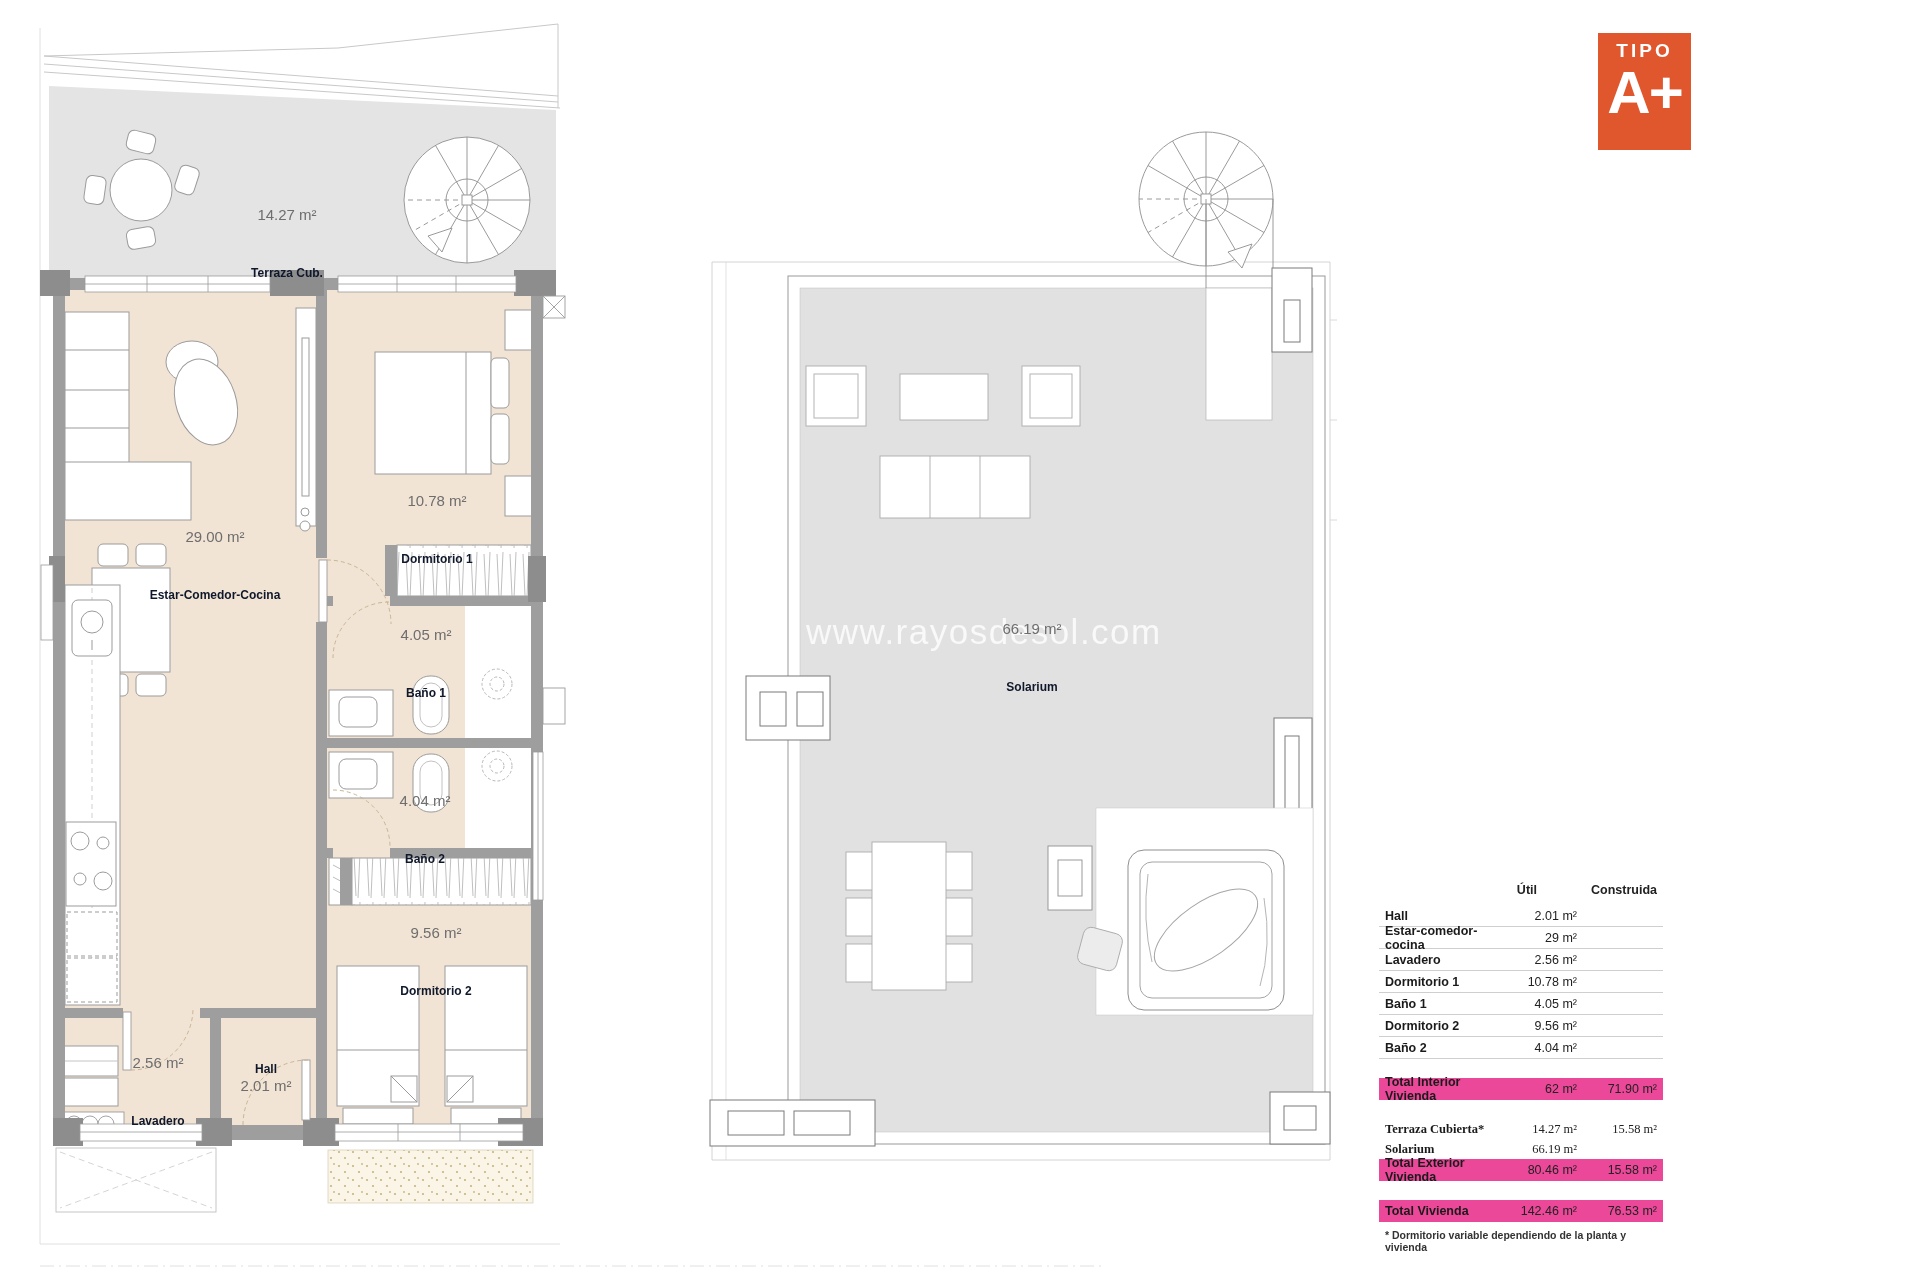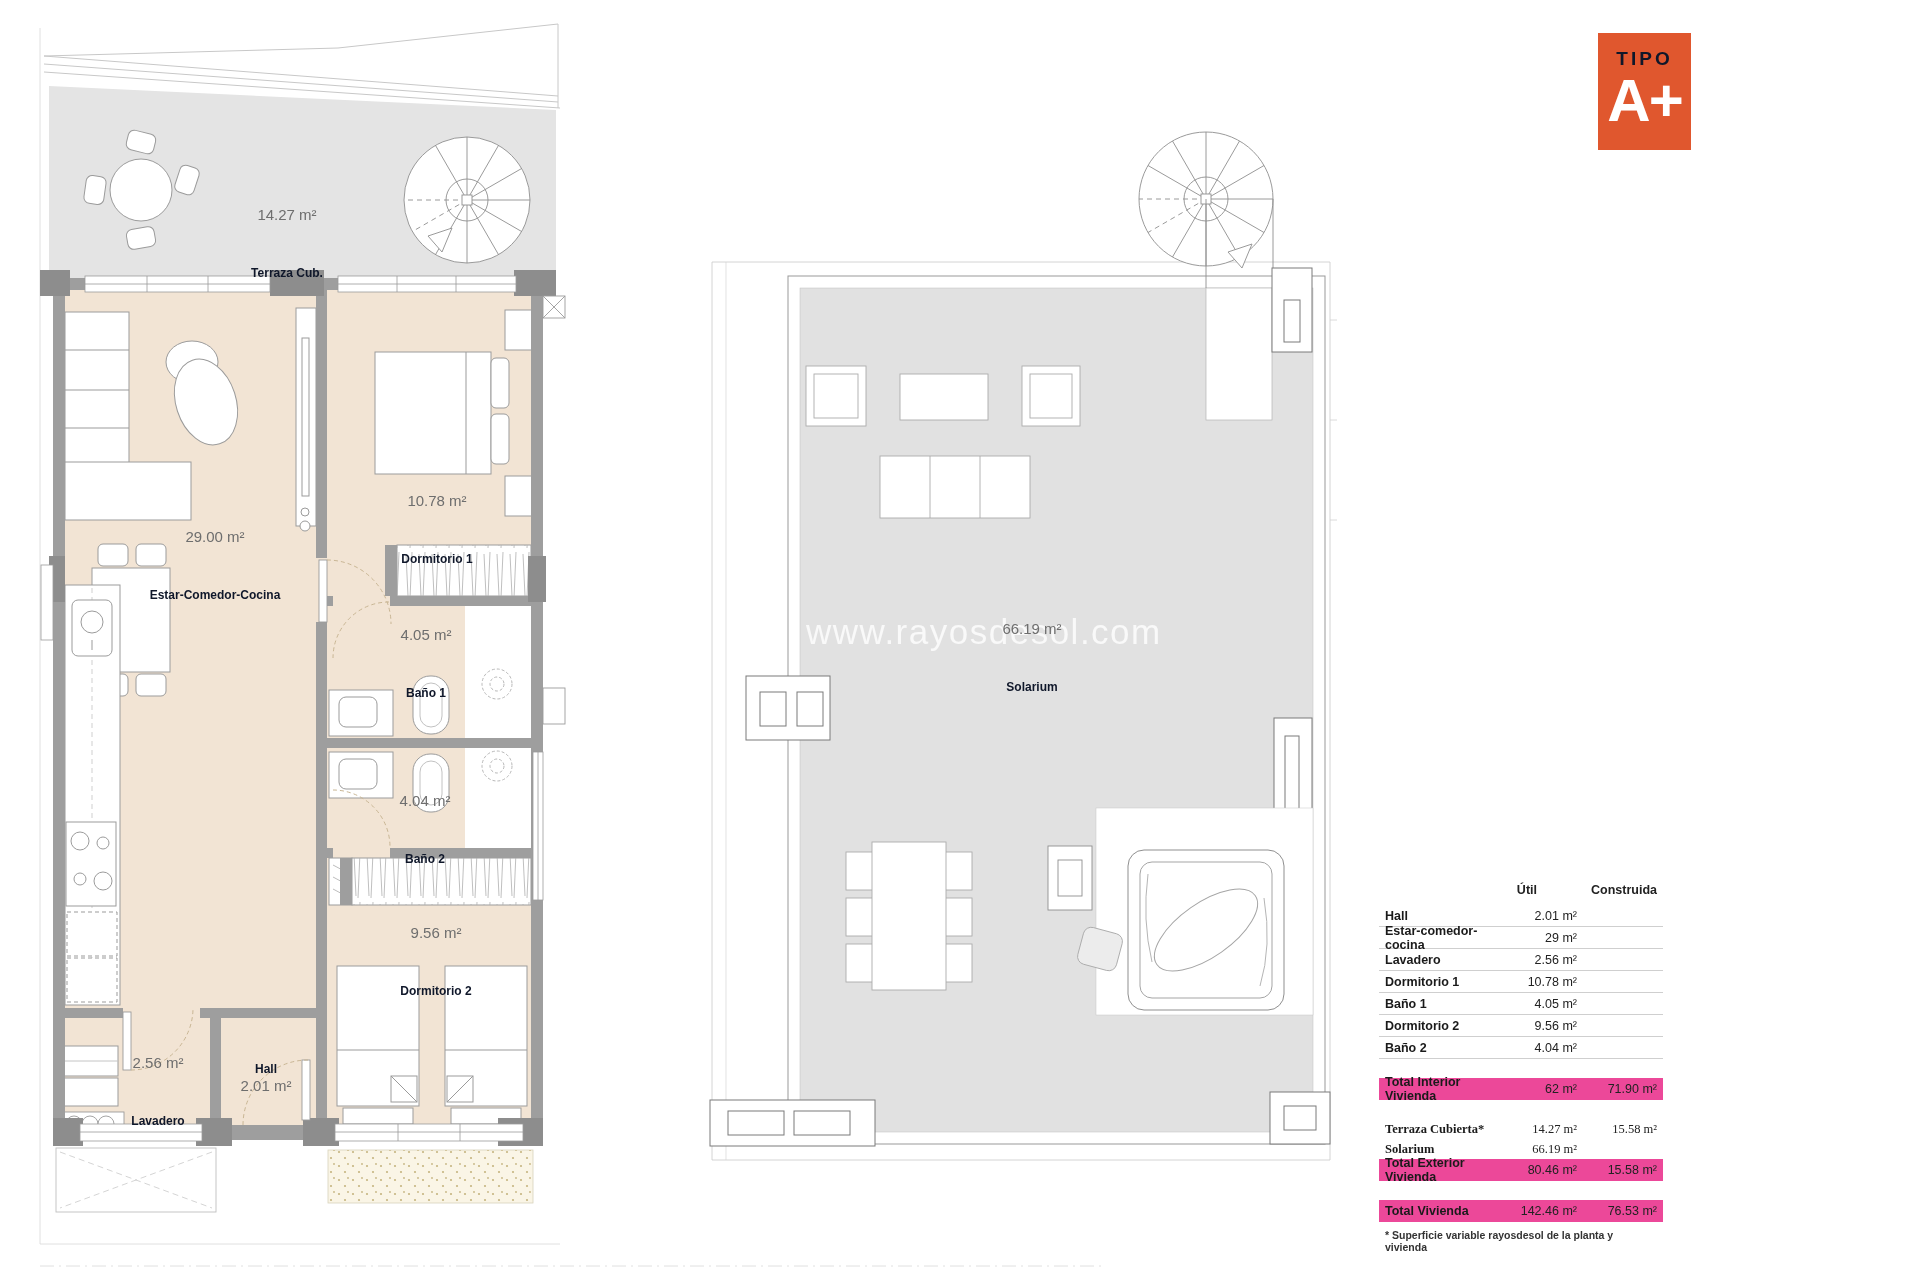--- a/index.html
+++ b/index.html
@@ -12,21 +12,21 @@
       line-height:1.22;color:#6e6e6e;white-space:nowrap;}
   .rl .nm{display:block;color:#0f172a;font-size:12px;margin-top:42px;}
 
   
   .wm{position:absolute;left:806px;top:612px;font-size:35px;letter-spacing:1.5px;
       color:rgba(255,255,255,0.78);white-space:nowrap;}
 
   
   .badge{position:absolute;left:1598px;top:33px;width:93px;height:117px;background:#E0572E;
          display:flex;flex-direction:column;align-items:center;}
-  .badge .eyebrow{margin-top:15px;font-size:19px;font-weight:700;letter-spacing:3px;color:#0f172a;}
+  .badge .eyebrow{margin-top:7px;font-size:19px;font-weight:700;letter-spacing:3px;color:#ffffff;}
   .badge .big{font-size:60px;font-weight:700;color:#ffffff;line-height:1.0;letter-spacing:-2px;margin-top:1px;}
 
   
   .tbl{position:absolute;left:1379px;top:878px;width:284px;font-size:12.5px;color:#222;}
   .thead{display:flex;align-items:center;height:24px;font-weight:700;padding:0 6px;margin-bottom:3px;gap:40px;}
   .tr{display:flex;align-items:center;height:21px;padding:0 6px;border-bottom:1px solid #CFCFCF;}
   .tr.noline{border-bottom:none;height:20px;font-family:Liberation Serif, serif;}
   .tr.pink{background:#ec4899;border-bottom:none;height:22px;}
   .sp{flex:1;}
   .lb{flex:1;font-weight:700;color:#1a1a1a;}
@@ -452,16 +452,16 @@
       <span class="c">15.58 m²</span>
     </div>
 
     <div class="gap"></div>
     <div class="tr pink">
       <span class="lb">Total Vivienda</span>
       <span class="u">142.46 m²</span>
       <span class="c">76.53 m²</span>
     </div>
 
-    <div class="foot">* Superficie variable rayosdesol de la planta y vivienda</div>
+    <div class="foot">* Dormitorio variable dependiendo de la planta y vivienda</div>
   </div>
 
 </div>
 
 </body></html>

